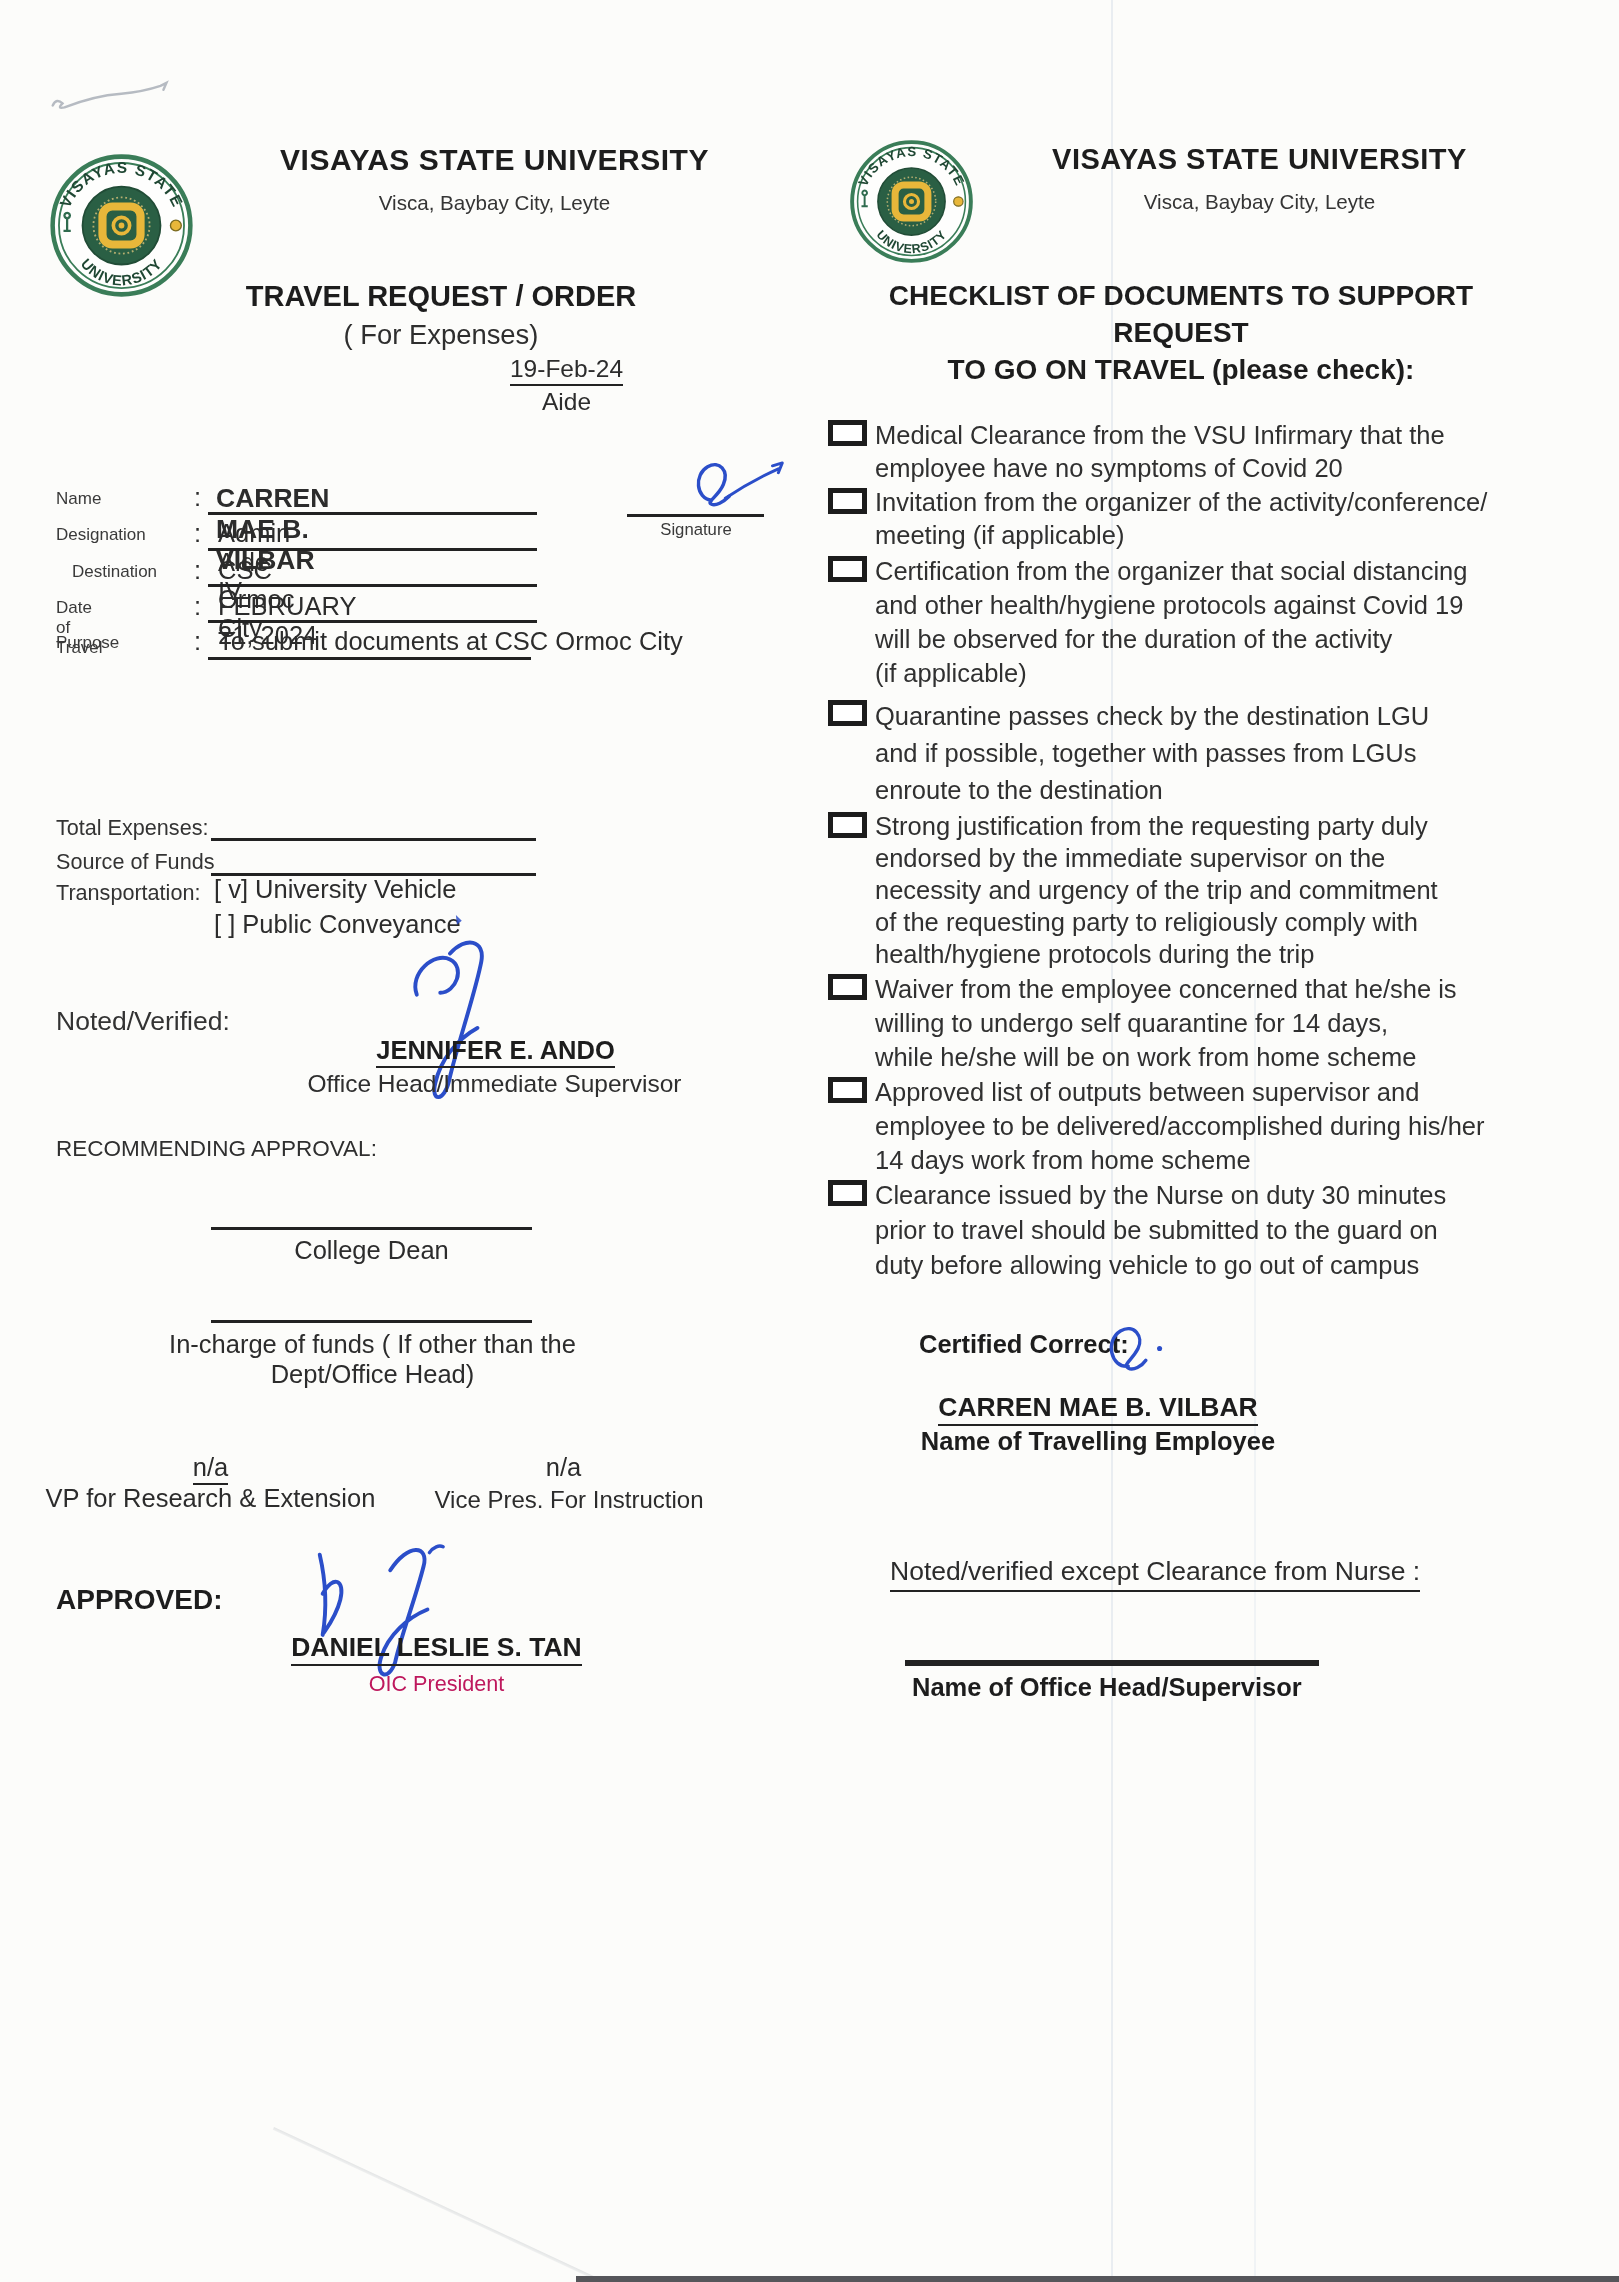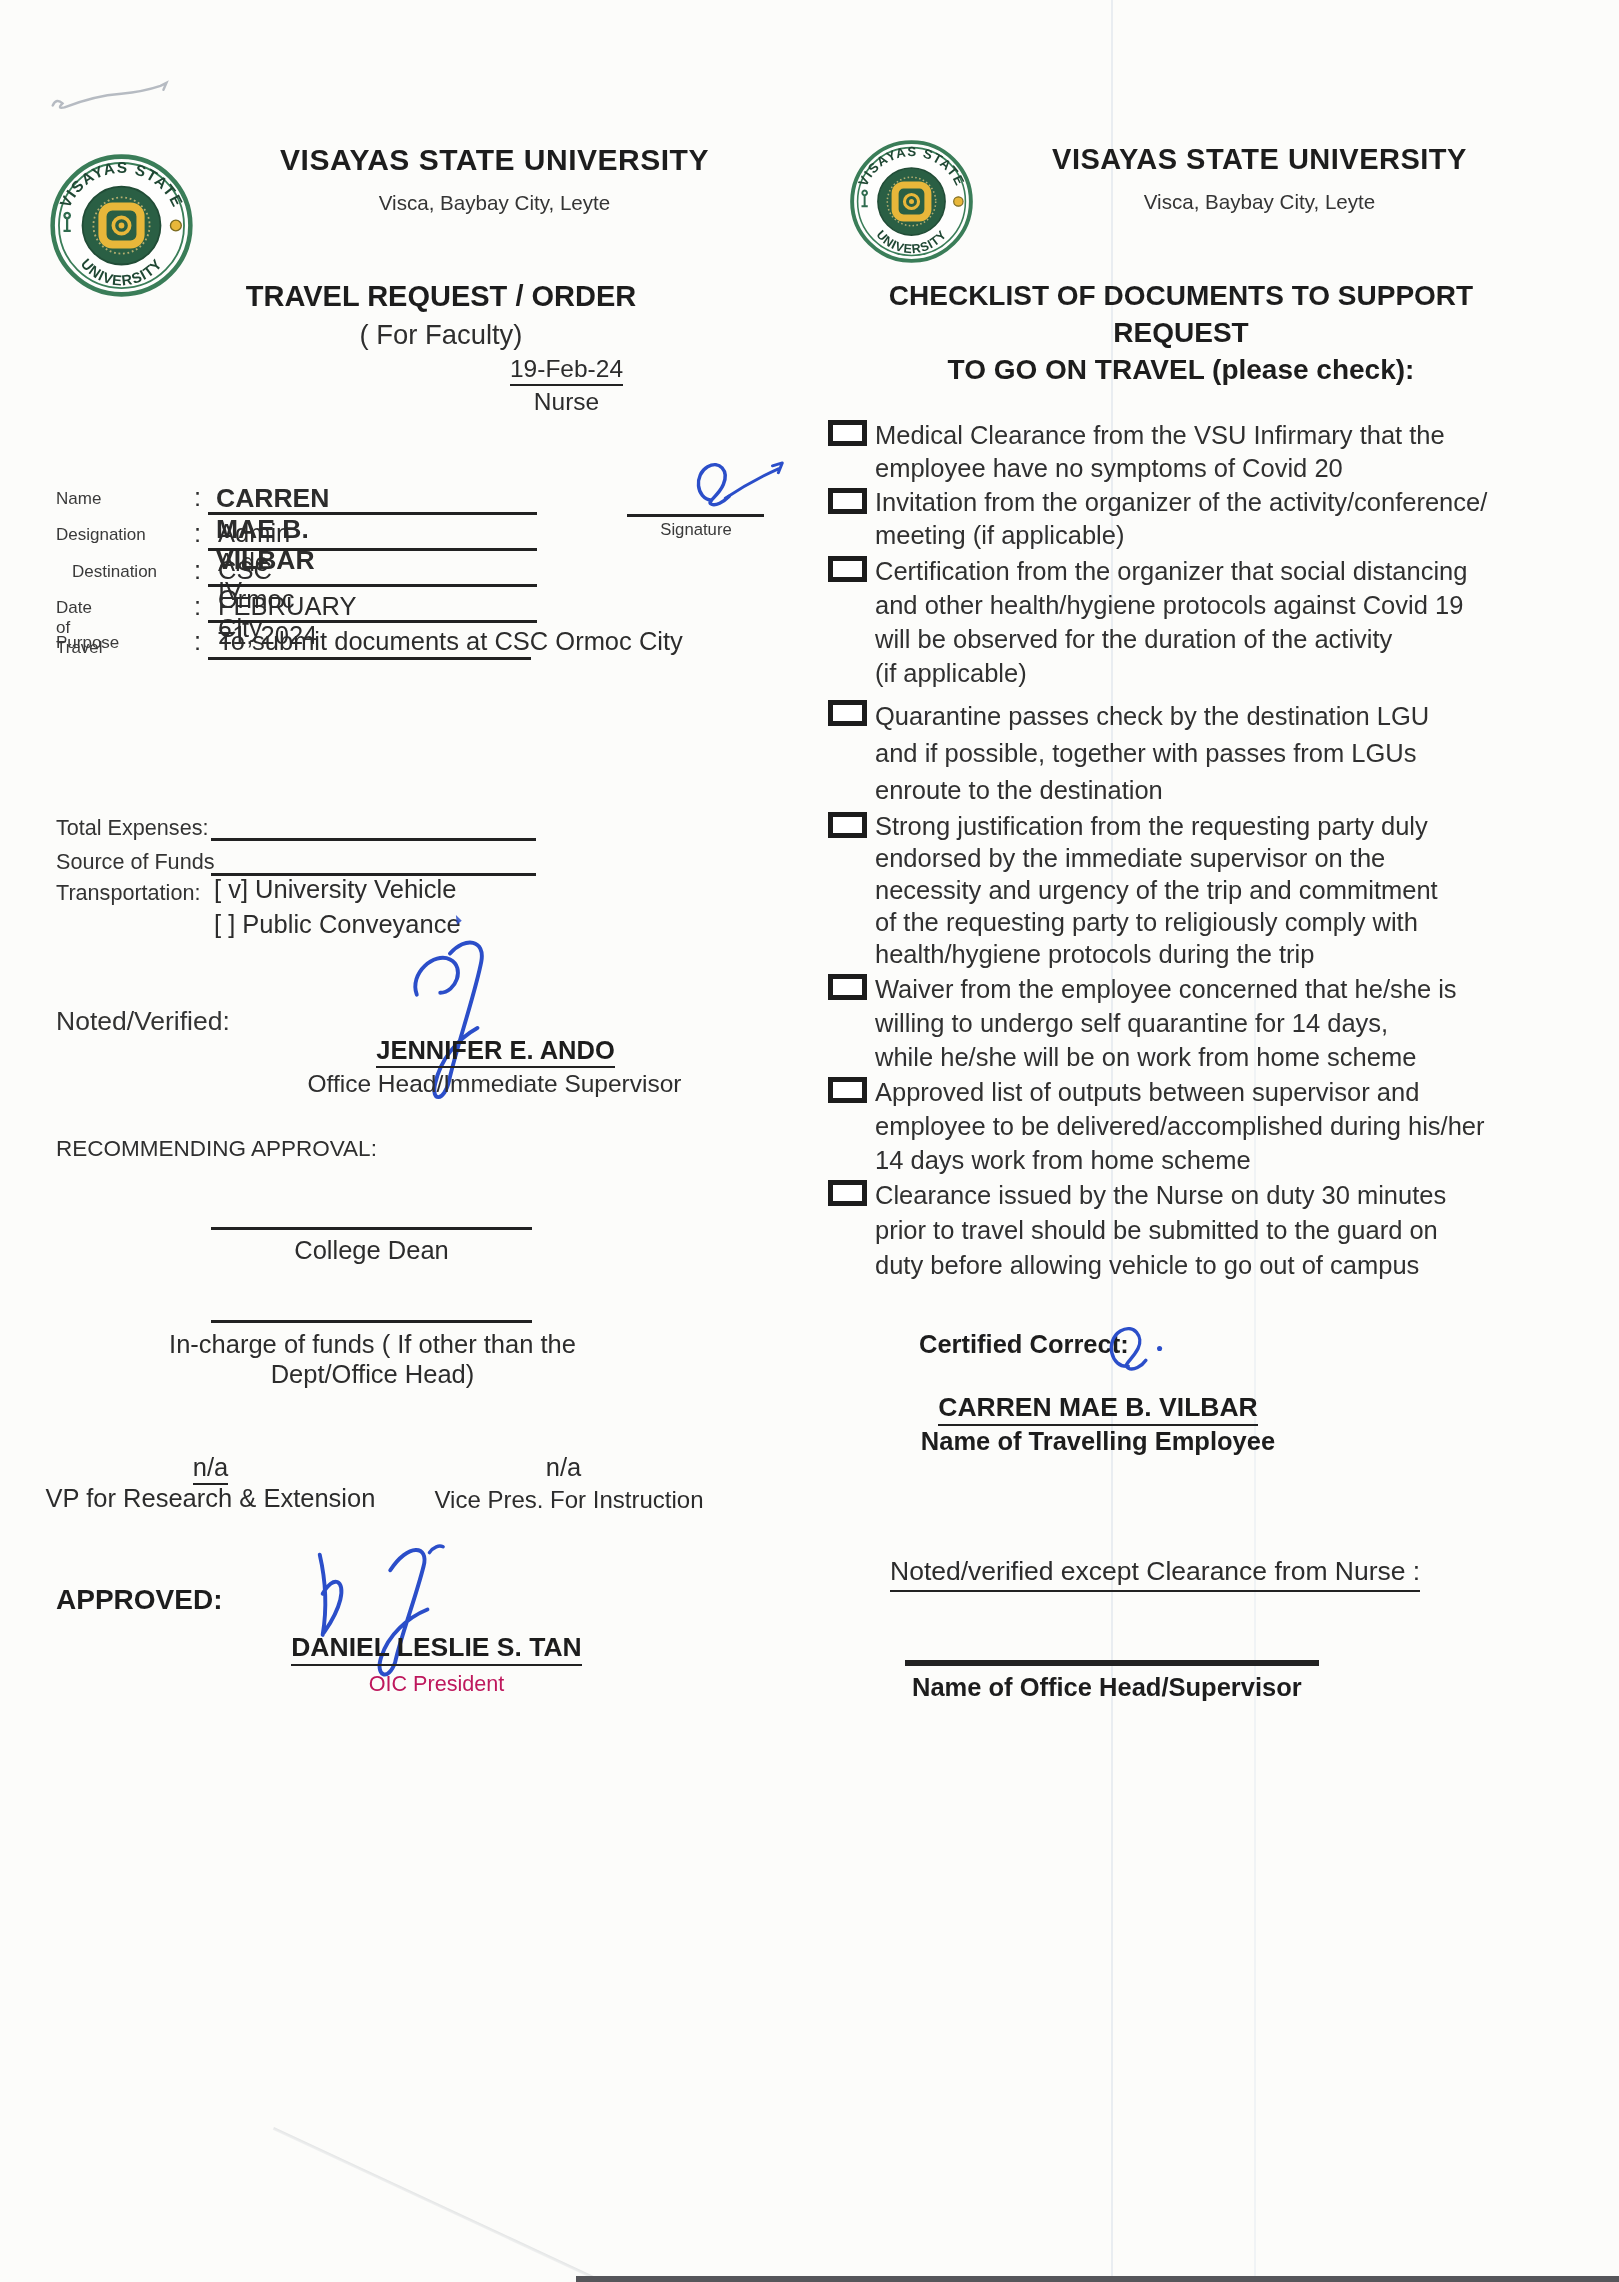--- a/index.html
+++ b/index.html
@@ -59,26 +59,26 @@
     <path d="M20,72 l0,14 M16,86 l8,0 M20,72 a3,3 0 1 1 0.1,0" stroke="#2f6b4e" stroke-width="2.5" fill="none"></path>
   </svg>
 
   <div class="abs center" style="left:235px;top:143px;width:519px;">
     <div class="bold" style="font-size:30px;letter-spacing:0.5px;">VISAYAS STATE UNIVERSITY</div>
     <div style="font-size:20.6px;margin-top:13.7px;color:#353535;">Visca, Baybay City, Leyte</div>
   </div>
 
   <div class="abs center" style="left:196px;top:280px;width:490px;">
     <div class="bold" style="font-size:29px;">TRAVEL REQUEST / ORDER</div>
-    <div style="font-size:27.4px;margin-top:5.9px;color:#2e2e2e;">( For Faculty)</div>
+    <div style="font-size:27.4px;margin-top:5.9px;color:#2e2e2e;">( For Expenses)</div>
   </div>
 
   <div class="abs center" style="left:505px;top:355px;width:123px;">
     <div style="font-size:24.5px;color:#2c2c2c;"><span class="u2" style="border-bottom-width:2px;">19-Feb-24</span></div>
-    <div style="font-size:24.5px;margin-top:2px;color:#2c2c2c;">Nurse</div>
+    <div style="font-size:24.5px;margin-top:2px;color:#2c2c2c;">Aide</div>
   </div>
 
   <div class="abs" style="left:0;top:483px;">
     <span class="abs label-sm" style="left:56px;top:5.9px;">Name</span>
     <span class="abs value" style="left:194px;top:0;">:</span>
     <span class="abs value bold" style="left:216px;top:0;font-size:26.5px;">CARREN MAE B. VILBAR</span>
   </div>
   <div class="hline" style="left:208px;top:512px;width:329px;"></div>
 
   <div class="abs" style="left:0;top:519px;">

